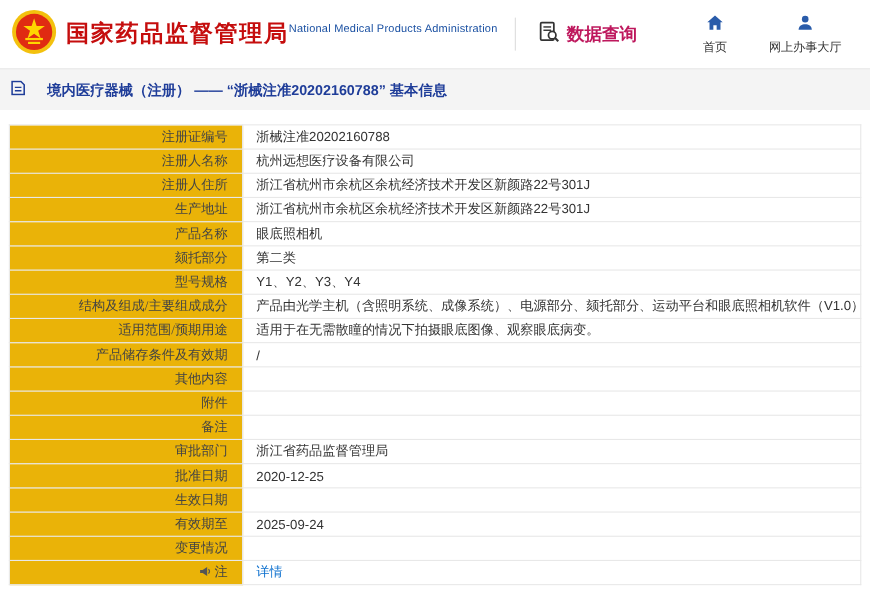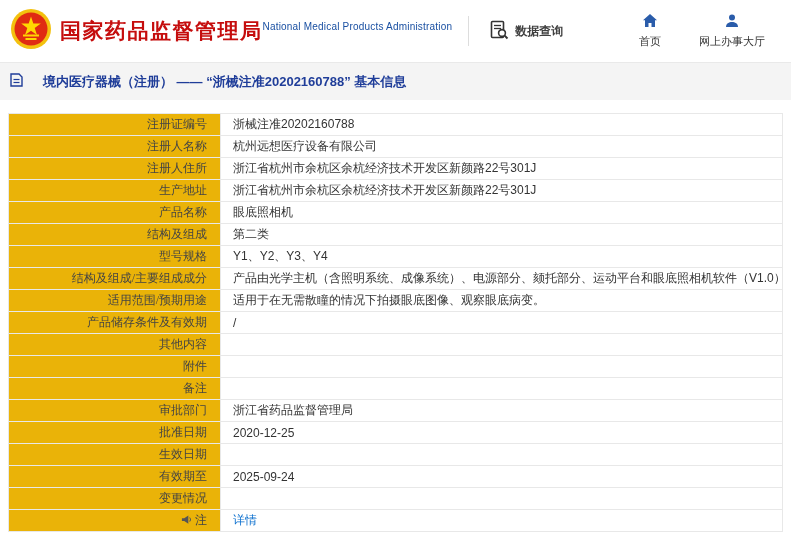--- a/index.html
+++ b/index.html
@@ -22,21 +22,21 @@
   .brand { display: flex; align-items: center; gap: 8px; }
   .brand-text { display: flex; flex-direction: row; justify-content: center; }
   .title-cn {
     color: #c50d0d; font-size: 21px; font-weight: bold;
     letter-spacing: 1.5px; line-height: 1.15;
   }
   .title-en { color: #1a50a2; font-size: 10px; margin-top: 2px; letter-spacing: 0.2px; }
   .v-divider { width: 1px; height: 30px; background: #ddd; margin: 0 20px 0 16px; }
   .query {
     display: flex; align-items: center; gap: 6px;
-    font-size: 12px; font-weight: bold; color: #404040; cursor: pointer;
+    font-size: 16px; font-weight: bold; color: #be185d; cursor: pointer;
   }
   .top-nav { margin-left: auto; display: flex; gap: 38px; }
   .nav-item {
     display: flex; flex-direction: column; align-items: center;
     font-size: 11px; color: #333; cursor: pointer;
   }
   .nav-item svg { margin-bottom: 3px; }
 
   
   .breadcrumb {
@@ -158,21 +158,21 @@
       </tr>
       <tr>
         <td class="lbl">生产地址</td>
         <td class="val">浙江省杭州市余杭区余杭经济技术开发区新颜路22号301J</td>
       </tr>
       <tr>
         <td class="lbl">产品名称</td>
         <td class="val">眼底照相机</td>
       </tr>
       <tr>
-        <td class="lbl">结构及组成</td>
+        <td class="lbl">颏托部分</td>
         <td class="val">第二类</td>
       </tr>
       <tr>
         <td class="lbl">型号规格</td>
         <td class="val">Y1、Y2、Y3、Y4</td>
       </tr>
       <tr>
         <td class="lbl">结构及组成/主要组成成分</td>
         <td class="val">产品由光学主机（含照明系统、成像系统）、电源部分、颏托部分、运动平台和眼底照相机软件（V1.0）组成。</td>
       </tr>

